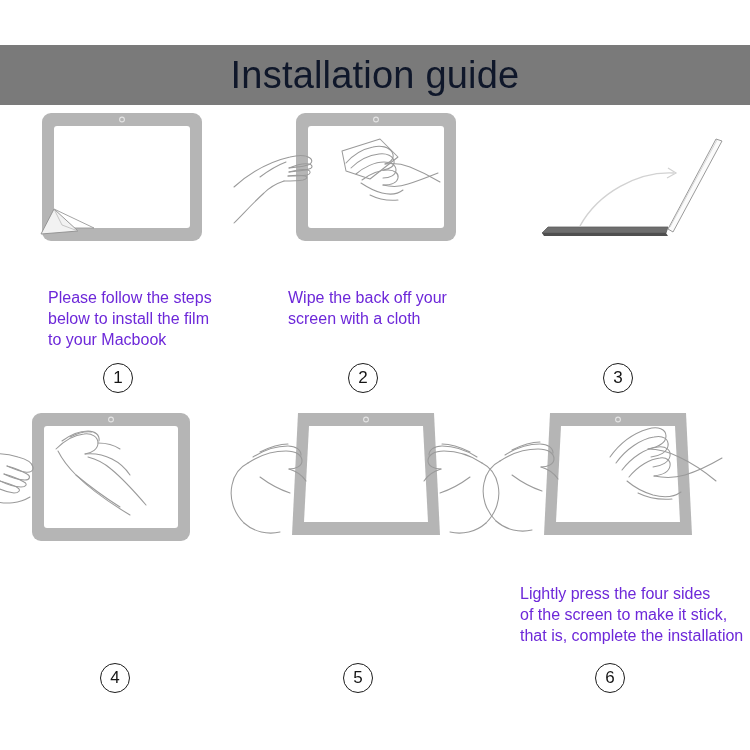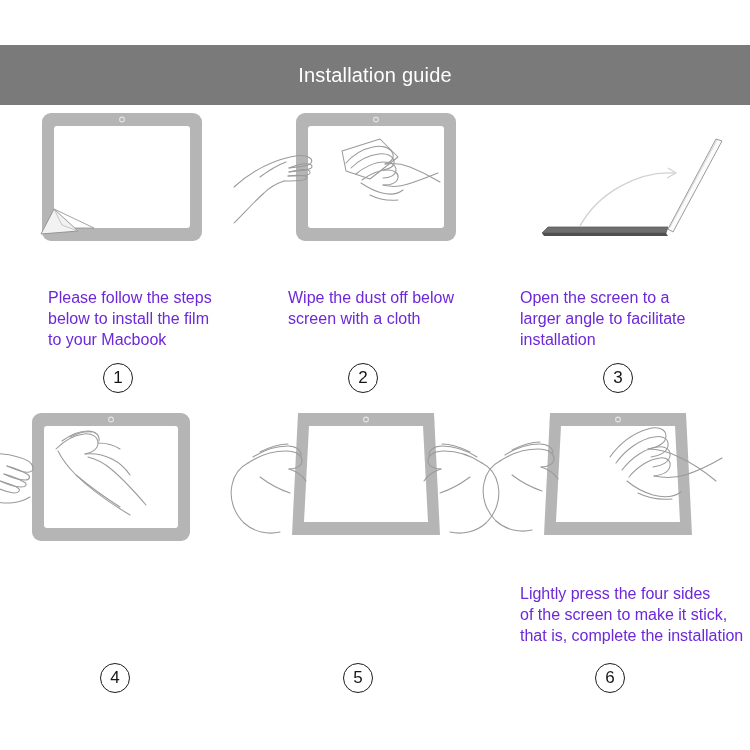--- a/index.html
+++ b/index.html
@@ -22,22 +22,22 @@
     left: 0;
     top: 45px;
     width: 750px;
     height: 60px;
     background: #7a7a7a;
     display: flex;
     align-items: center;
     justify-content: center;
   }
   .header-title {
-    color: #ffffff;
-    font-size: 20px;
+    color: #0f172a;
+    font-size: 38px;
     font-weight: 400;
     letter-spacing: 0.2px;
     line-height: 1;
   }
 
   
   .steps-grid {
     position: absolute;
     left: 0;
     top: 105px;
@@ -161,43 +161,40 @@
           <path d="M131 63 C139 55 150 50 159 49 C167 48 173 51 174 56 C175 61 170 64 163 65"></path>
           <path d="M136 69 C144 62 155 57 164 57 C171 57 176 60 176 65 C176 70 170 73 163 73"></path>
           <path d="M142 75 C150 69 160 65 168 65 C175 65 179 69 178 73 C177 78 170 80 163 80"></path>
           <path d="M141 78 C147 82 154 86 162 88 C170 90 178 89 183 85"></path>
           <path d="M163 80 C171 82 180 82 188 79 C198 76 208 72 218 68"></path>
           <path d="M165 59 C173 58 182 59 190 62 C200 66 210 71 220 77"></path>
           <path d="M150 90 C158 94 168 96 178 95"></path>
         </g>
       </svg>
     </div>
-    <div class="caption">Wipe the dust off below
+    <div class="caption">Wipe the back off your
 screen with a cloth</div>
     <div class="step-badge">2</div>
   </div>
 
   <div class="step-cell cell-3 row1">
     <div class="illus">
       <svg viewBox="0 0 310 155" xmlns="http://www.w3.org/2000/svg">
         <g>
           <path d="M72 128 L196 128 L198 122 L78 122 Z" fill="#6e6e6e" stroke="#5d5d5d" stroke-width="0.8"></path>
           <path d="M72 128 L196 128 L198 131 L74 131 Z" fill="#4f4f4f"></path>
           <path d="M198 124 L246 34 L252 36 L203 127 Z" fill="#fbfbfb" stroke="#8e8e8e" stroke-width="0.9"></path>
           <path d="M200 122 L247 35" fill="none" stroke="#c9c9c9" stroke-width="0.7"></path>
         </g>
         <g>
           <path d="M110 121 C128 88 168 66 204 68" fill="none" stroke="#d2d2d2" stroke-width="1.4"></path>
           <path d="M198 63 L206 68 L197 73" fill="none" stroke="#d2d2d2" stroke-width="1.2"></path>
         </g>
       </svg>
     </div>
-    <div class="caption">Open the screen to a
-larger angle to facilitate
-installation</div>
     <div class="step-badge">3</div>
   </div>
 
   <div class="step-cell cell-4 row2">
     <div class="illus">
       <svg viewBox="0 0 310 155" xmlns="http://www.w3.org/2000/svg">
         <g>
           <rect x="62" y="8" width="158" height="128" rx="9" ry="9" fill="#b5b5b5"></rect>
           <rect x="74" y="21" width="134" height="102" rx="3" ry="3" fill="#ffffff"></rect>
           <circle cx="141" cy="14.5" r="2.4" fill="none" stroke="#e4e4e4" stroke-width="1.1"></circle>

